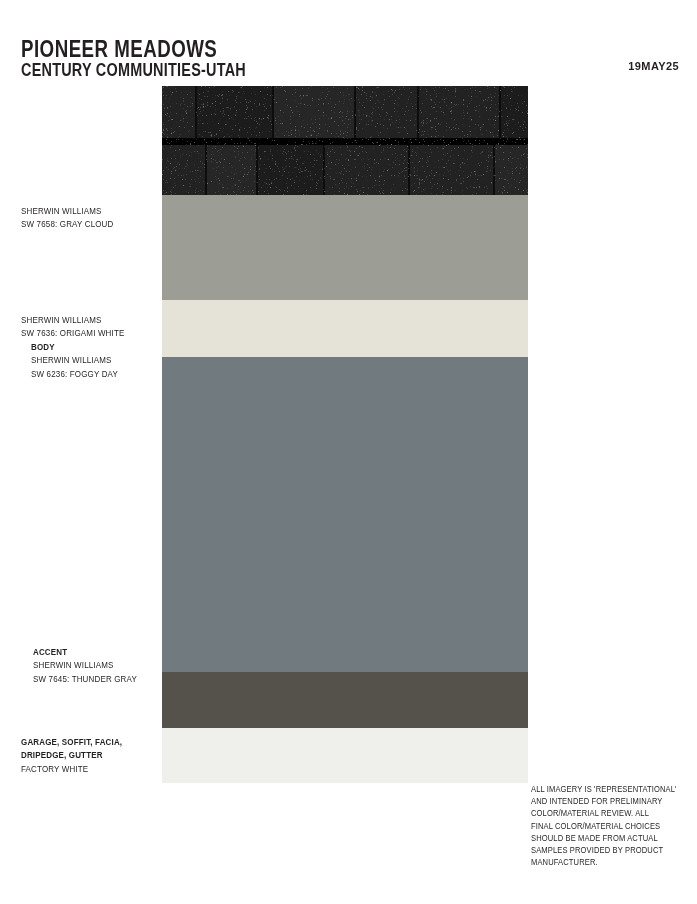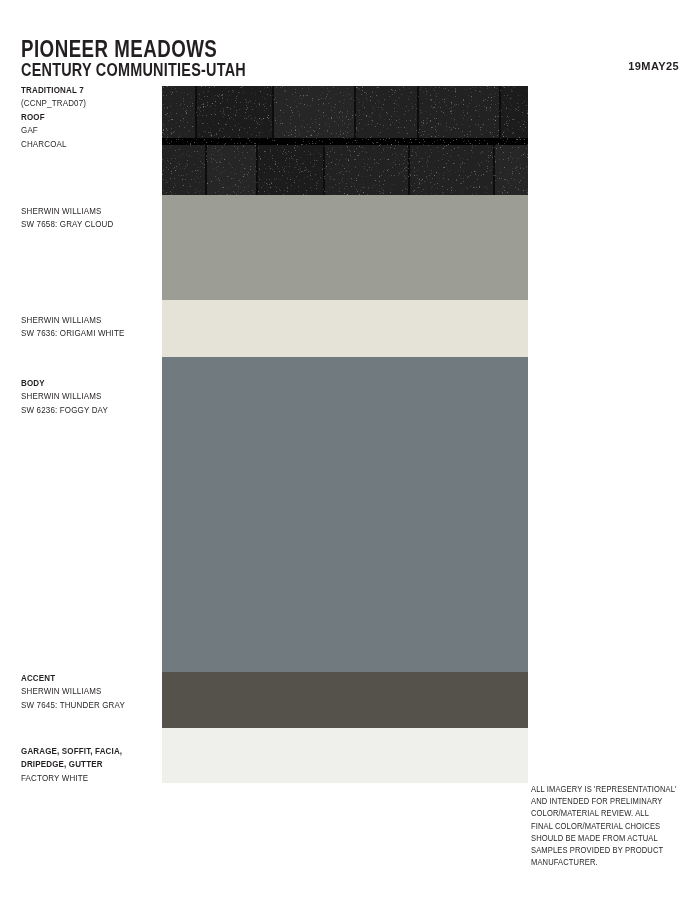--- a/index.html
+++ b/index.html
@@ -90,51 +90,44 @@
 <div class="page">
 
   <div class="title">
     <span class="cond">PIONEER MEADOWS</span>
   </div>
   <div class="subtitle">
     <span class="cond">CENTURY COMMUNITIES-UTAH</span>
   </div>
   <div class="date">19MAY25</div>
 
-  <div class="label-block" style="top:83px;">
-    <div><span class="cond-sm b">TRADITIONAL 7</span></div>
-    <div><span class="cond-sm">(CCNP_TRAD07)</span></div>
-    <div><span class="cond-sm b">ROOF</span></div>
-    <div><span class="cond-sm">GAF</span></div>
-    <div><span class="cond-sm">CHARCOAL</span></div>
-  </div>
 
   <div class="label-block" style="top:204px;">
     <div><span class="cond-sm">SHERWIN WILLIAMS</span></div>
     <div><span class="cond-sm">SW 7658: GRAY CLOUD</span></div>
   </div>
 
   <div class="label-block" style="top:313px;">
     <div><span class="cond-sm">SHERWIN WILLIAMS</span></div>
     <div><span class="cond-sm">SW 7636: ORIGAMI WHITE</span></div>
   </div>
 
-  <div class="label-block" style="top:376px;">
+  <div class="label-block" style="top:340px;margin-left:10px;">
     <div><span class="cond-sm b">BODY</span></div>
     <div><span class="cond-sm">SHERWIN WILLIAMS</span></div>
     <div><span class="cond-sm">SW 6236: FOGGY DAY</span></div>
   </div>
 
-  <div class="label-block" style="top:671px;">
+  <div class="label-block" style="top:645px;margin-left:12px;">
     <div><span class="cond-sm b">ACCENT</span></div>
     <div><span class="cond-sm">SHERWIN WILLIAMS</span></div>
     <div><span class="cond-sm">SW 7645: THUNDER GRAY</span></div>
   </div>
 
-  <div class="label-block" style="top:735px;margin-top:9px;">
+  <div class="label-block" style="top:735px;">
     <div><span class="cond-sm b">GARAGE, SOFFIT, FACIA,</span></div>
     <div><span class="cond-sm b">DRIPEDGE, GUTTER</span></div>
     <div><span class="cond-sm">FACTORY WHITE</span></div>
   </div>
 
   <div class="swatch-column">
 
     <div class="swatch sw-roof" style="background: rgb(22, 22, 22);">
       <svg class="roof-svg" viewBox="0 0 366 109" preserveAspectRatio="none" aria-hidden="true">
         <defs>

